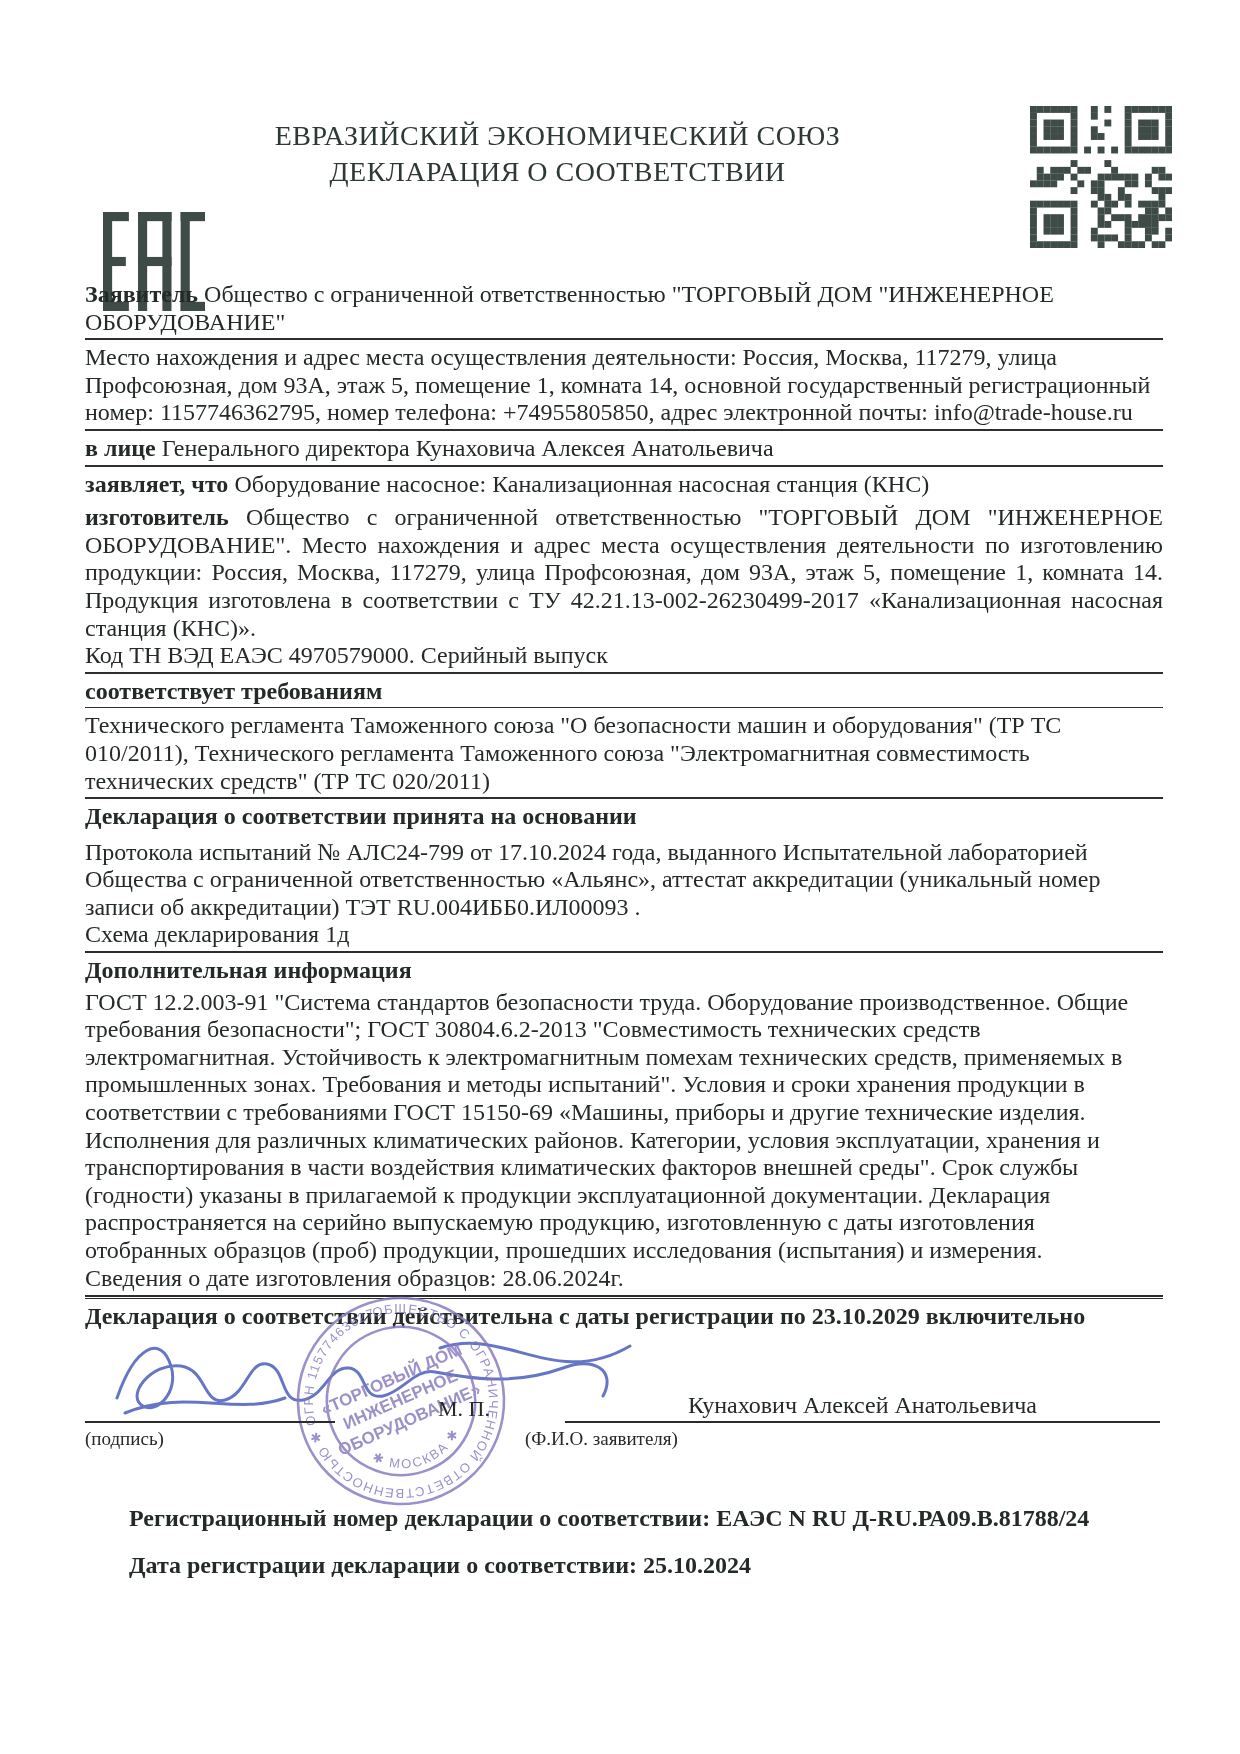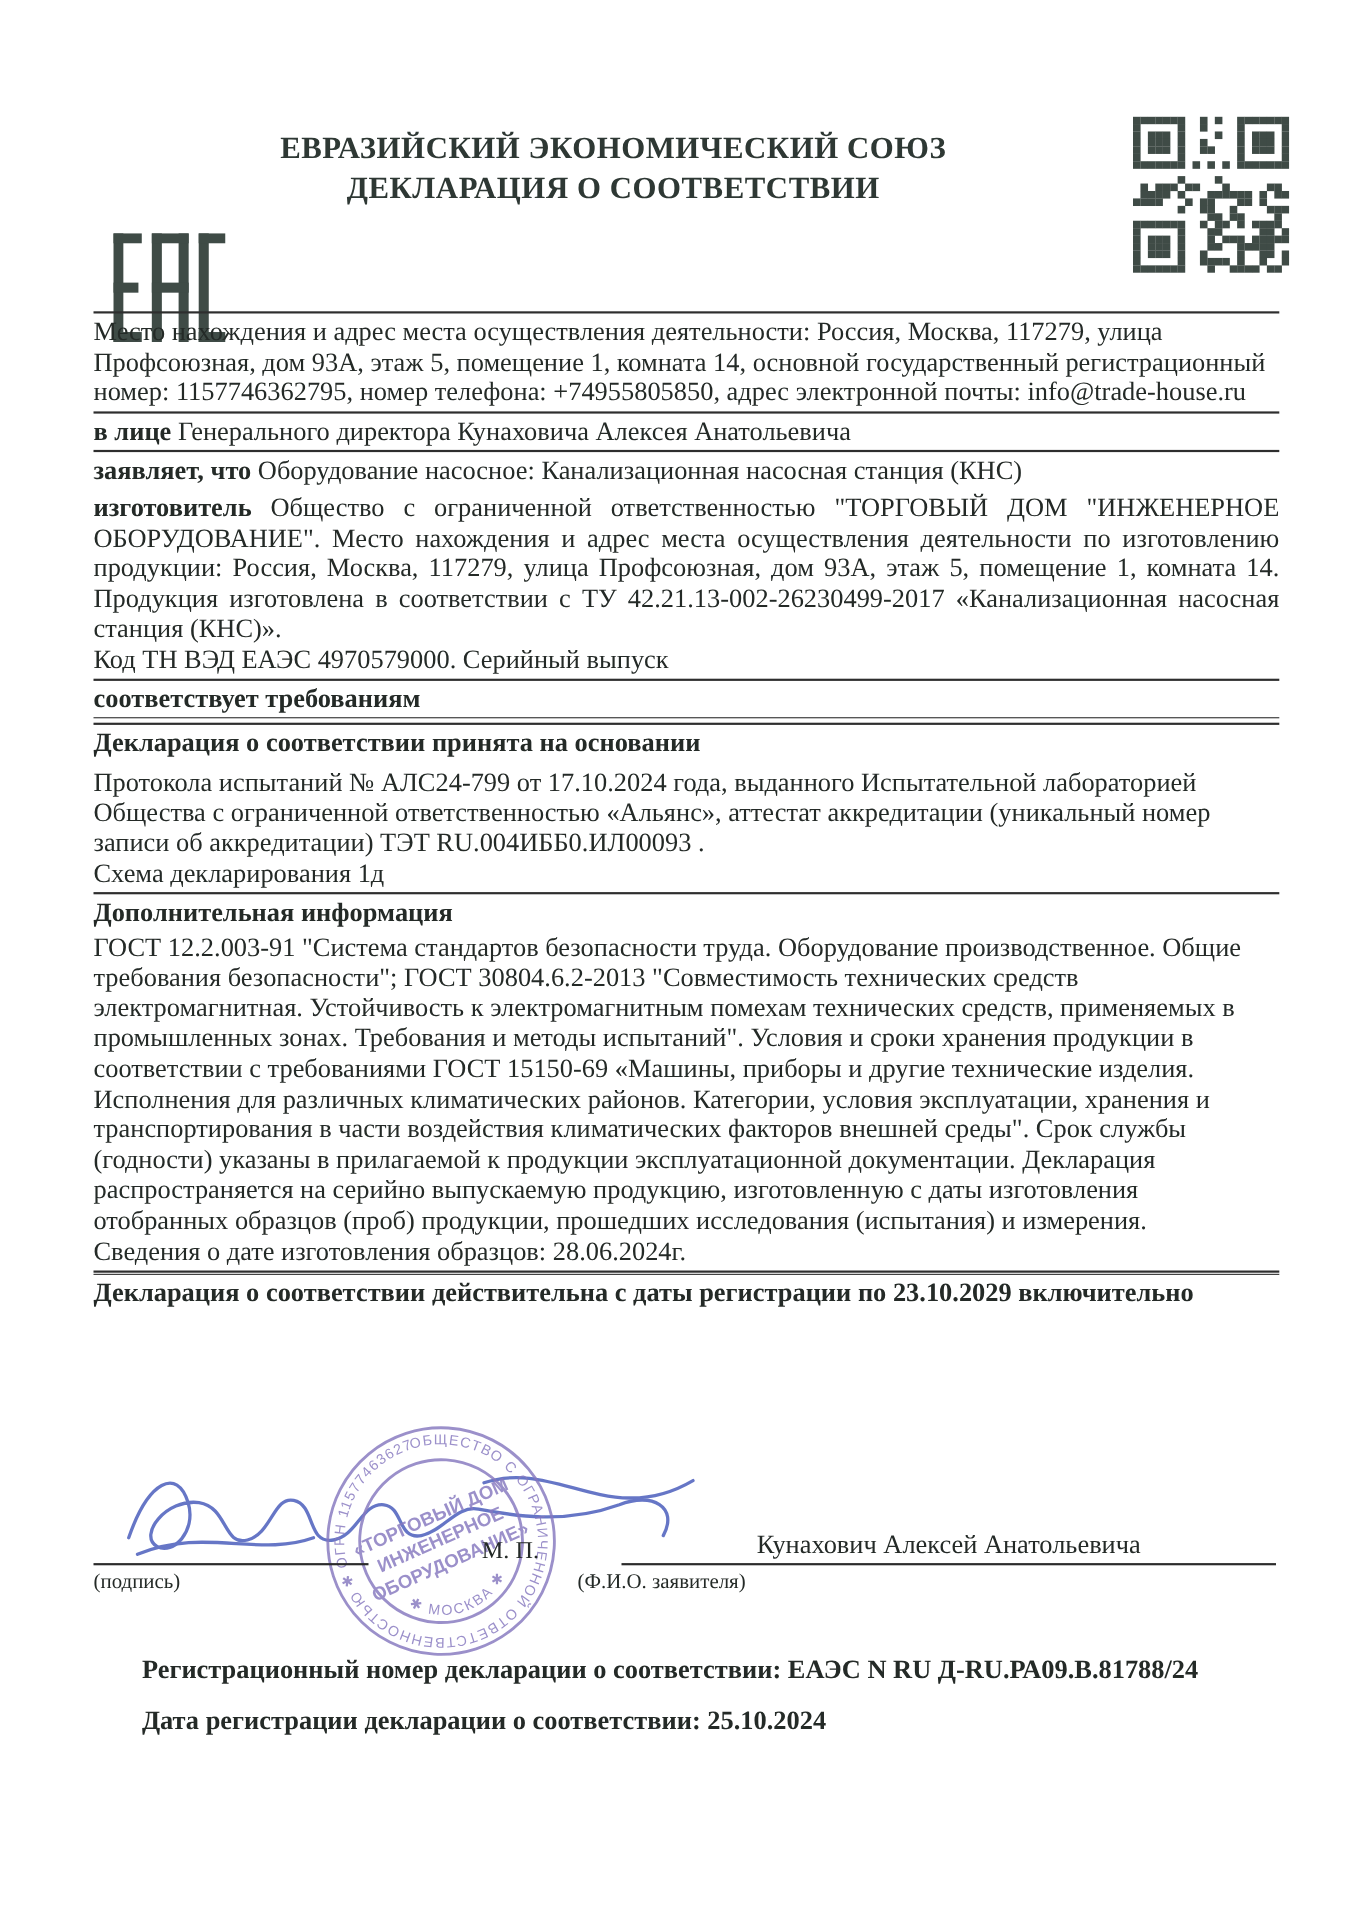--- a/index.html
+++ b/index.html
@@ -1,20 +1,20 @@
 <!DOCTYPE html>
 <html><head>
 <meta charset="utf-8">
 <style>
   html,body{margin:0;padding:0;background:#ffffff;}
   .page{position:relative;width:1240px;height:1754px;background:#fff;overflow:hidden;
         font-family:"Liberation Serif", serif;color:#242a27;}
   .abs{position:absolute;}
   .title{left:85px;top:118px;width:945px;text-align:center;
-         font-weight:bold;font-size:28px;line-height:36px;color:#2e3834;letter-spacing:.5px;}
+         font-weight:normal;font-size:28px;line-height:36px;color:#2e3834;letter-spacing:.5px;}
   .flow{left:85px;top:281px;width:1078px;}
   .para{font-size:24px;line-height:27.6px;margin:0;}
   .just{text-align:justify;}
   .b{font-weight:bold;}
   .rule{border:none;border-top:2px solid #2e2e2e;margin:2px 0 4px 0;}
   .rule.thin{border-top-width:1.5px;}
   .rule.thick{border-top:2px solid #2e2e2e;border-bottom:1px solid #2e2e2e;height:1px;margin:3px 0 4px 0;}
   .gap6{margin-bottom:6px;} .gap8{margin-bottom:8px;} .gap4{margin-bottom:4px;}
   .sigline{border-top:2px solid #2b2b2b;height:0;}
   .caption{font-size:19px;text-align:left;}
@@ -251,31 +251,33 @@
       <rect x="10" y="20" width="1.02" height="1.02" fill="#3f4b46"></rect>
       <rect x="13" y="20" width="1.02" height="1.02" fill="#3f4b46"></rect>
       <rect x="14" y="20" width="1.02" height="1.02" fill="#3f4b46"></rect>
       <rect x="15" y="20" width="1.02" height="1.02" fill="#3f4b46"></rect>
       <rect x="16" y="20" width="1.02" height="1.02" fill="#3f4b46"></rect>
       <rect x="18" y="20" width="1.02" height="1.02" fill="#3f4b46"></rect>
       <rect x="19" y="20" width="1.02" height="1.02" fill="#3f4b46"></rect>
     </svg>
 
   <div class="abs flow">
+    <p class="para"><span class="b">Заявитель</span> <span>Общество с ограниченной ответственностью "ТОРГОВЫЙ ДОМ "ИНЖЕНЕРНОЕ ОБОРУДОВАНИЕ"</span></p>
     <hr class="rule">
     <p class="para">Место нахождения и адрес места осуществления деятельности: Россия, Москва, 117279, улица Профсоюзная, дом 93А, этаж 5, помещение 1, комната 14, основной государственный регистрационный номер: 1157746362795, номер телефона: +74955805850, адрес электронной почты: info@trade-house.ru</p>
     <hr class="rule">
     <p class="para"><span class="b">в лице</span> <span>Генерального директора Кунаховича Алексея Анатольевича</span></p>
     <hr class="rule">
     <p class="para gap6"><span class="b">заявляет, что</span> <span>Оборудование насосное: Канализационная насосная станция (КНС)</span></p>
     <p class="para just"><span class="b">изготовитель</span> <span>Общество с ограниченной ответственностью "ТОРГОВЫЙ ДОМ "ИНЖЕНЕРНОЕ ОБОРУДОВАНИЕ". Место нахождения и адрес места осуществления деятельности по изготовлению продукции: Россия, Москва, 117279, улица Профсоюзная, дом 93А, этаж 5, помещение 1, комната 14. Продукция изготовлена в соответствии с ТУ 42.21.13-002-26230499-2017 «Канализационная насосная станция (КНС)».</span></p>
     <p class="para">Код ТН ВЭД ЕАЭС 4970579000. Серийный выпуск</p>
     <hr class="rule">
     <p class="para b">соответствует требованиям</p>
     <hr class="rule thin">
+    <p class="para">Технического регламента Таможенного союза "О безопасности машин и оборудования" (ТР ТС 010/2011), Технического регламента Таможенного союза "Электромагнитная совместимость технических средств" (ТР ТС 020/2011)</p>
     <hr class="rule">
     <p class="para b gap8">Декларация о соответствии принята на основании</p>
     <p class="para">Протокола испытаний № АЛС24-799 от 17.10.2024 года, выданного Испытательной лабораторией Общества с ограниченной ответственностью «Альянс», аттестат аккредитации (уникальный номер записи об аккредитации)  ТЭТ RU.004ИББ0.ИЛ00093 .</p>
     <p class="para">Схема декларирования 1д</p>
     <hr class="rule">
     <p class="para b gap4">Дополнительная информация</p>
     <p class="para">ГОСТ 12.2.003-91 "Система стандартов безопасности труда. Оборудование производственное. Общие требования безопасности"; ГОСТ 30804.6.2-2013 "Совместимость технических средств электромагнитная. Устойчивость к электромагнитным помехам технических средств, применяемых в промышленных зонах. Требования и методы испытаний". Условия и сроки хранения продукции в соответствии с требованиями ГОСТ 15150-69 «Машины, приборы и другие технические изделия. Исполнения для различных климатических районов. Категории, условия эксплуатации, хранения и транспортирования в части воздействия климатических факторов внешней среды". Срок службы (годности) указаны в прилагаемой к продукции эксплуатационной документации. Декларация распространяется на серийно выпускаемую продукцию, изготовленную с даты изготовления отобранных образцов (проб) продукции, прошедших исследования (испытания) и измерения.</p>
     <p class="para">Сведения о дате изготовления образцов: 28.06.2024г.</p>
     <hr class="rule thick">
     <p class="para b">Декларация о соответствии  действительна с даты регистрации по 23.10.2029 включительно</p>

